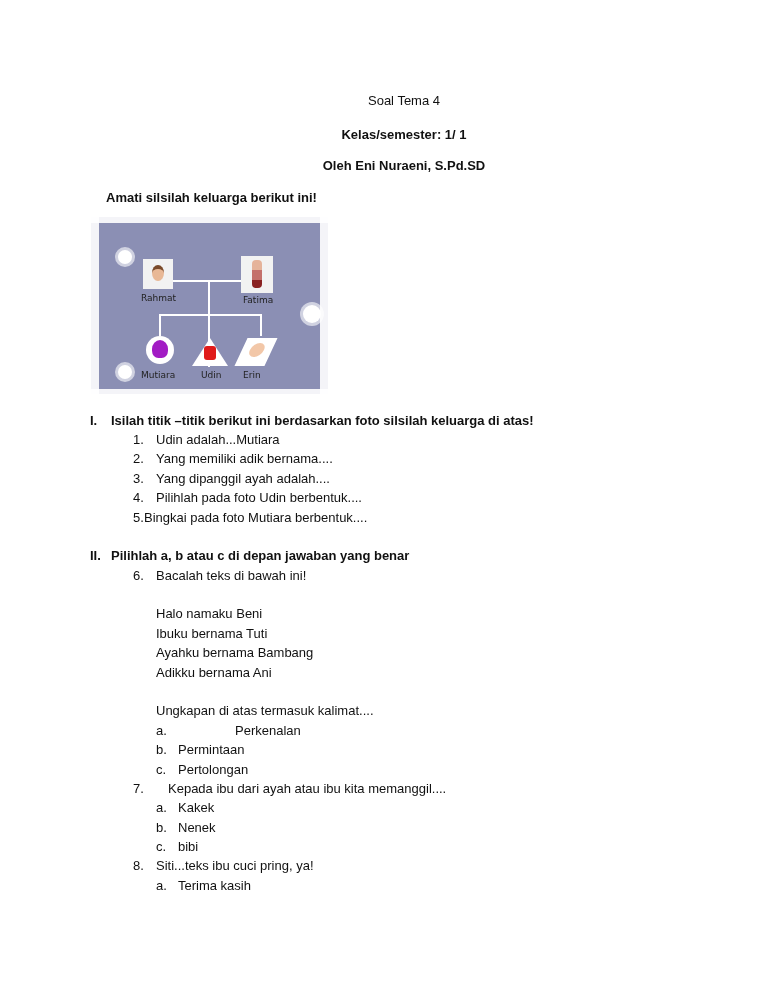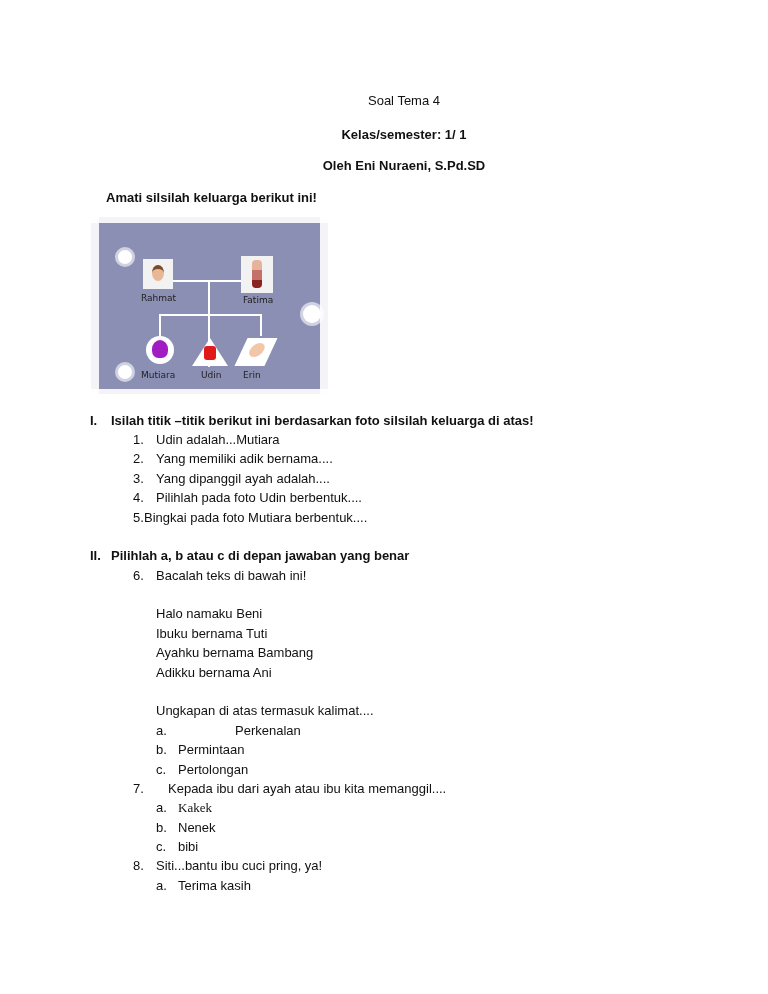--- a/index.html
+++ b/index.html
@@ -97,22 +97,22 @@
 <div class="abs" style="left:136px; top:723px;">a.</div>
 <div class="abs" style="left:175px; top:723px;margin-left:40px;">Perkenalan</div>
 <div class="abs" style="left:136px; top:742px;">b.</div>
 <div class="abs" style="left:158px; top:742px;">Permintaan</div>
 <div class="abs" style="left:136px; top:762px;">c.</div>
 <div class="abs" style="left:158px; top:762px;">Pertolongan</div>
 
 <div class="abs" style="left:113px; top:781px;">7.</div>
 <div class="abs" style="left:148px; top:781px;">Kepada ibu dari ayah atau ibu kita memanggil....</div>
 <div class="abs" style="left:136px; top:800px;">a.</div>
-<div class="abs" style="left:158px; top:800px;font-family:Liberation Serif, serif;">Kakek</div>
+<div class="abs" style="left:158px; top:800px;">Kakek</div>
 <div class="abs" style="left:136px; top:820px;">b.</div>
 <div class="abs" style="left:158px; top:820px;">Nenek</div>
 <div class="abs" style="left:136px; top:839px;">c.</div>
 <div class="abs" style="left:158px; top:839px;">bibi</div>
 
 <div class="abs" style="left:113px; top:858px;">8.</div>
-<div class="abs" style="left:136px; top:858px;">Siti...bantu ibu cuci pring, ya!</div>
+<div class="abs" style="left:136px; top:858px;">Siti...teks ibu cuci pring, ya!</div>
 <div class="abs" style="left:136px; top:878px;">a.</div>
 <div class="abs" style="left:158px; top:878px;">Terima kasih</div>
 
 </body></html>

